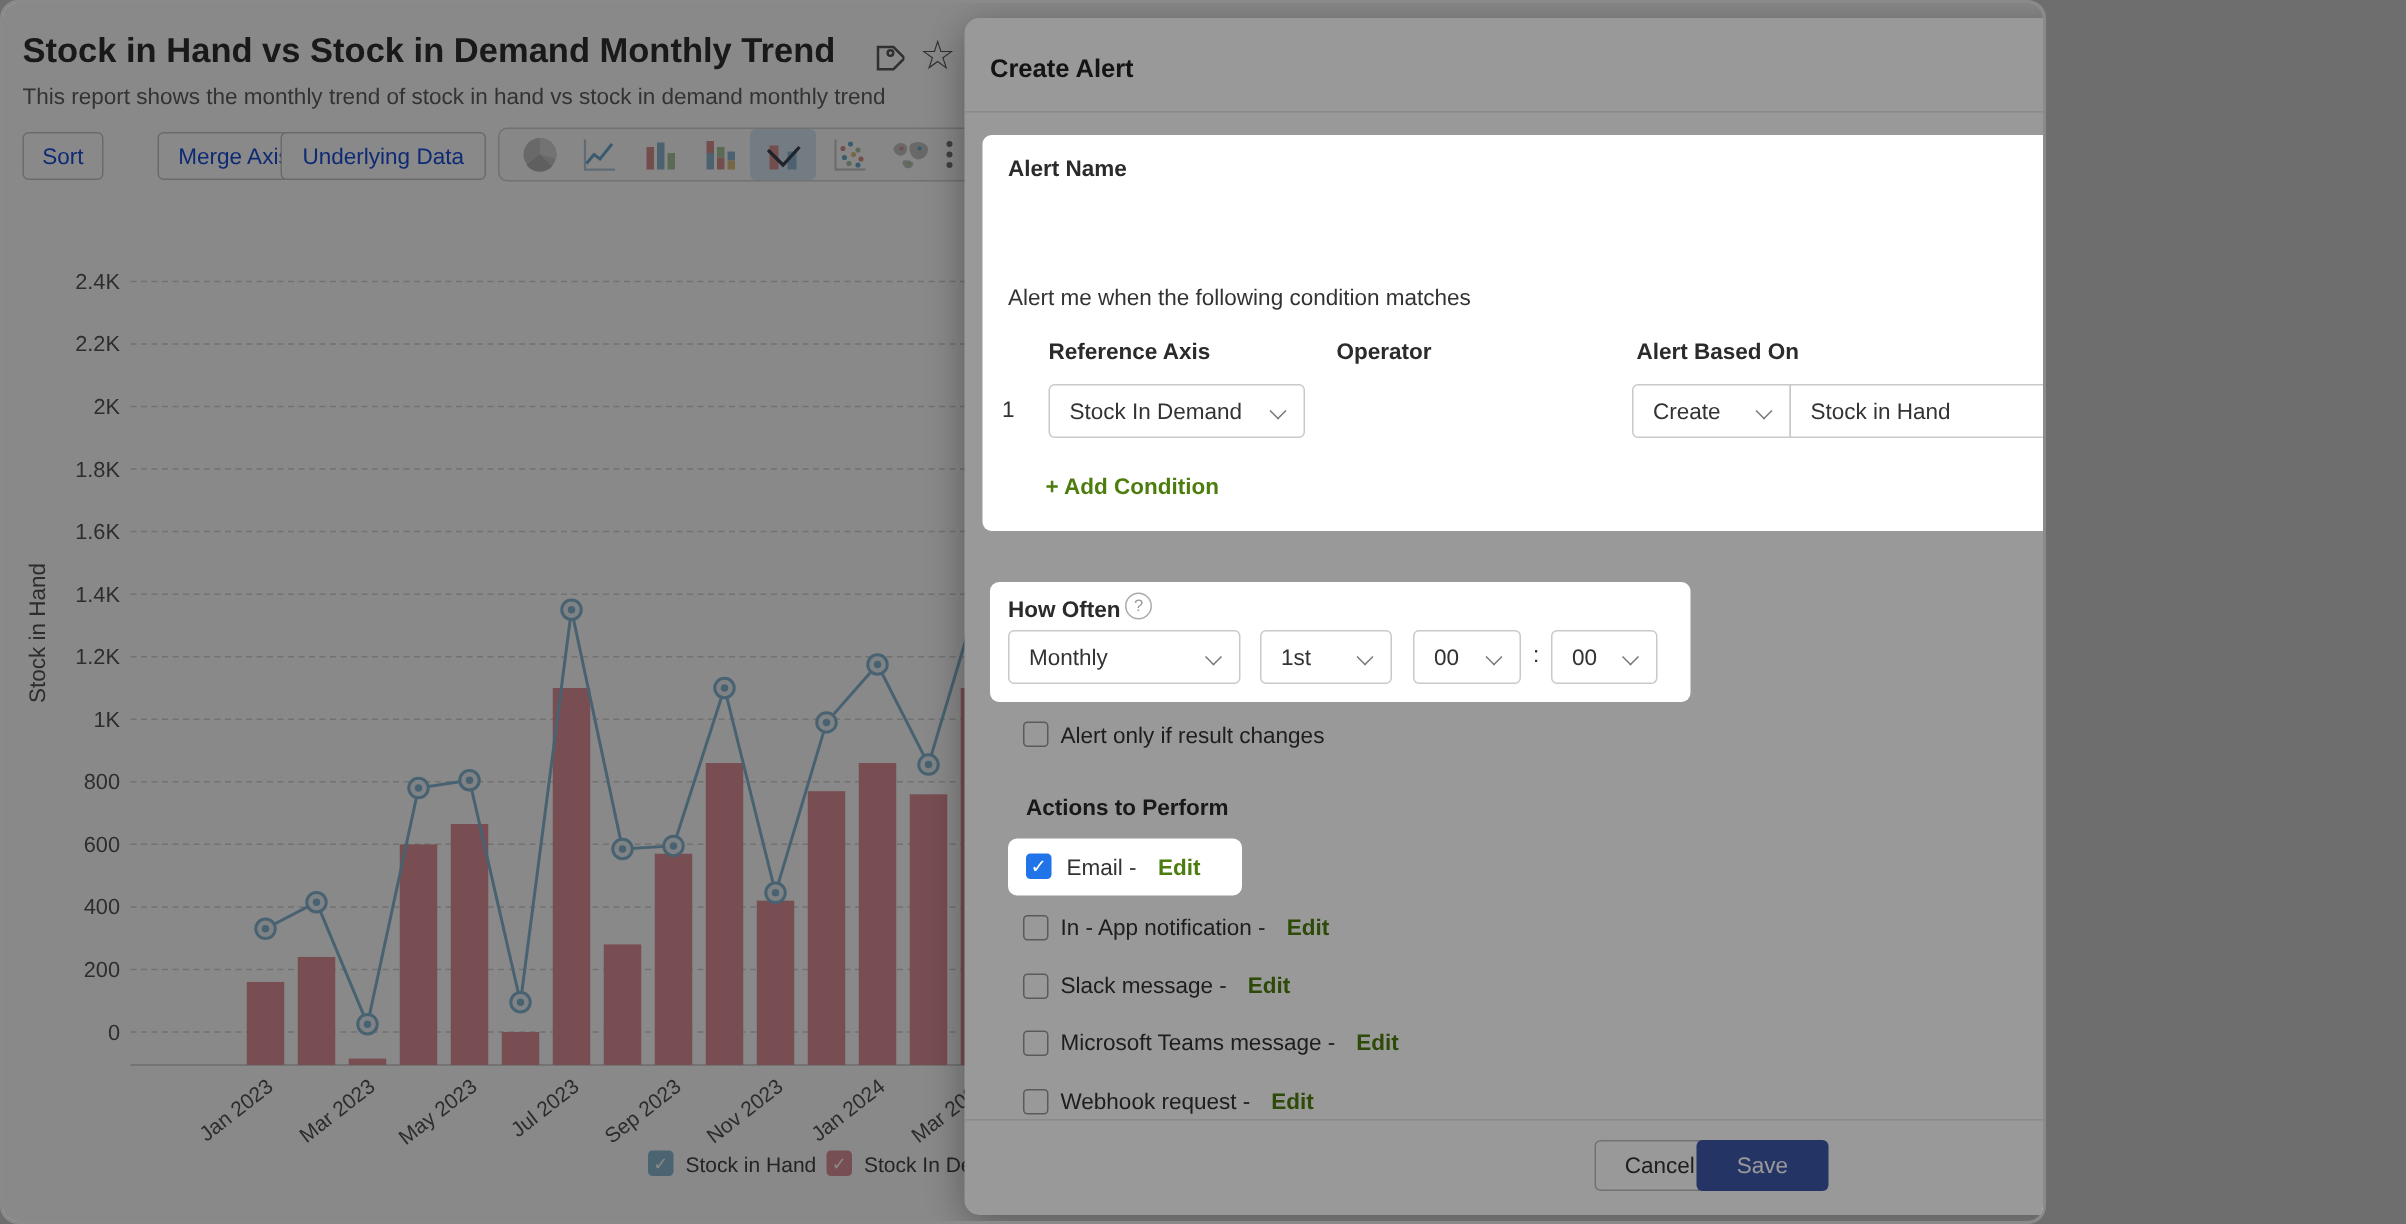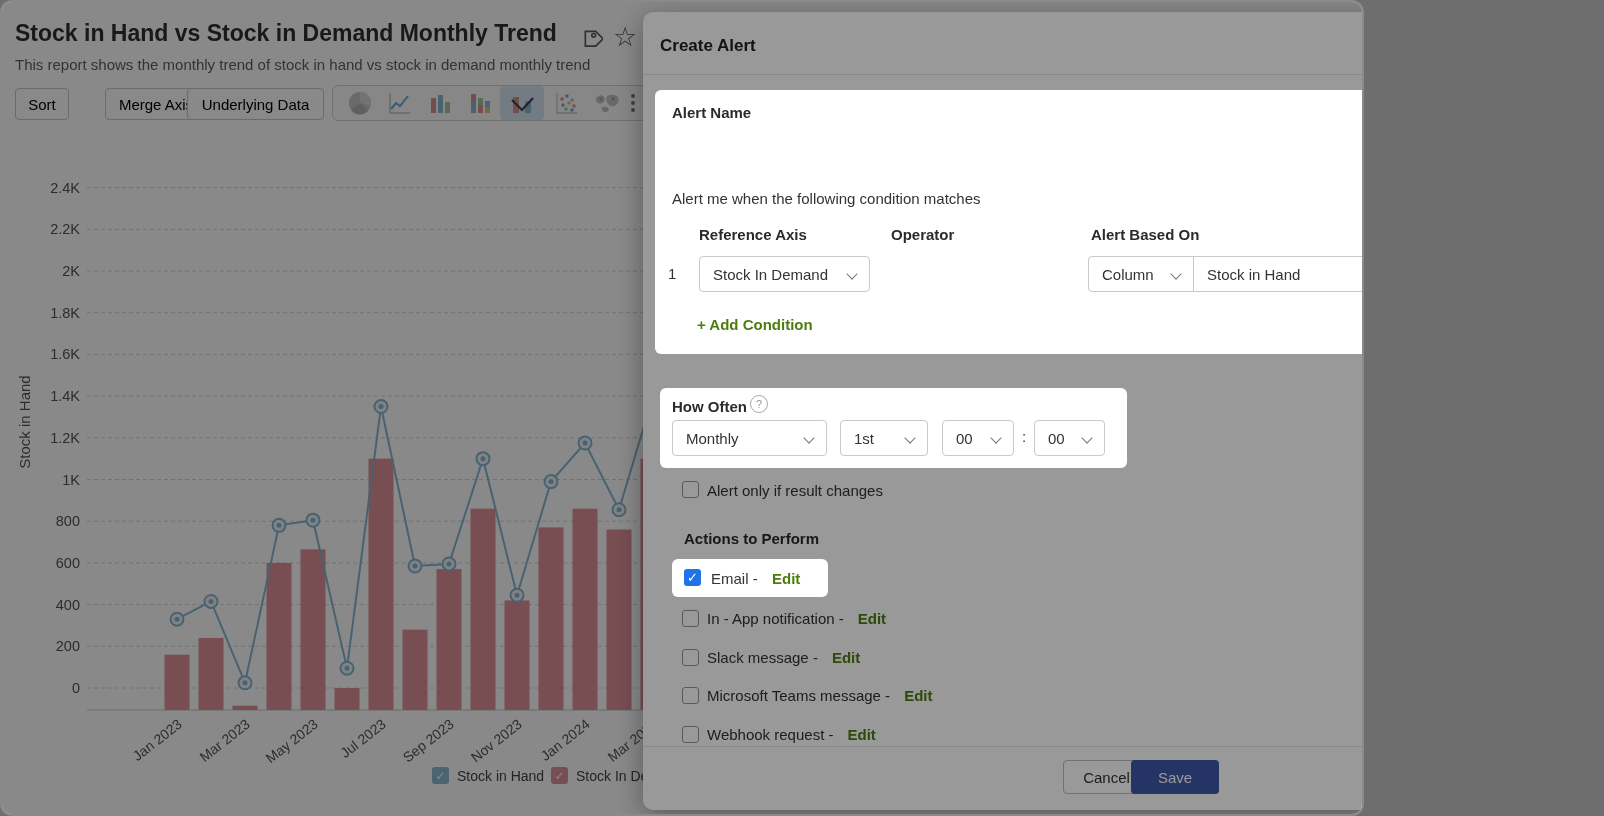--- a/index.html
+++ b/index.html
@@ -6,21 +6,21 @@
   html,body { background:#6e6e6e; }
   body { font-family:"Liberation Sans","DejaVu Sans",sans-serif; }
   #window { position:relative; width:1364px; height:816px; background:#fff;
             border:2px solid #8a8a8a; border-radius:12px; overflow:hidden; }
   .abs { position:absolute; }
 
   
   .page-title { font-size:23px; font-weight:bold; color:#2f2f2f; }
   .page-subtitle { font-size:15px; color:#5f5f5f; }
   .tbtn { height:32px; border:1px solid #c8c8c8; border-radius:4px; background:#fff;
-          color:#000000; font-size:15px; display:flex; align-items:center; justify-content:center; }
+          color:#1d4ed8; font-size:15px; display:flex; align-items:center; justify-content:center; }
   .icon-group { border:1px solid #d2d2d2; border-radius:6px; background:#fbfbfb; }
   .ct-icon { width:34px; height:34px; display:flex; align-items:center; justify-content:center; }
   .ct-sel { background:#d9e7f4; border-radius:4px; }
   .kebab i { display:block; width:4px; height:4px; border-radius:50%; background:#777; margin:3px auto; }
   .star { font-size:27px; color:#5a5a5a; line-height:1; }
 
   .legend-item { display:flex; align-items:center; gap:8px; position:absolute; top:0; }
   .legend-box { width:17px; height:17px; border-radius:3px; color:#fff; font-size:12px;
                 display:flex; align-items:center; justify-content:center; }
   .legend-label { font-size:14px; color:#444; }
@@ -262,21 +262,21 @@
       <div class="abs flabel" style="left:236px; top:136px;">Operator</div>
       <div class="abs flabel" style="left:436px; top:136px;">Alert Based On</div>
 
       <div class="abs ftext" style="left:13px; top:175px;">1</div>
 
       <div class="abs dd" style="left:44px; top:166px; width:171px;">
         <span>Stock In Demand</span>
         <span class="chev"></span>
       </div>
       <div class="abs dd" style="left:433px; top:166px; width:106px; border-radius:4px 0 0 4px;">
-        <span>Column</span>
+        <span>Create</span>
         <span class="chev"></span>
       </div>
       <div class="abs dd" style="left:538px; top:166px; width:272px; border-left:1px solid #c9c9c9; border-radius:0 4px 4px 0;">
         <span>Stock in Hand</span>
         <span class="chev"></span>
       </div>
 
       <div class="abs link" style="left:42px; top:226px; font-weight:bold;">+ Add Condition</div>
     </div>
 

